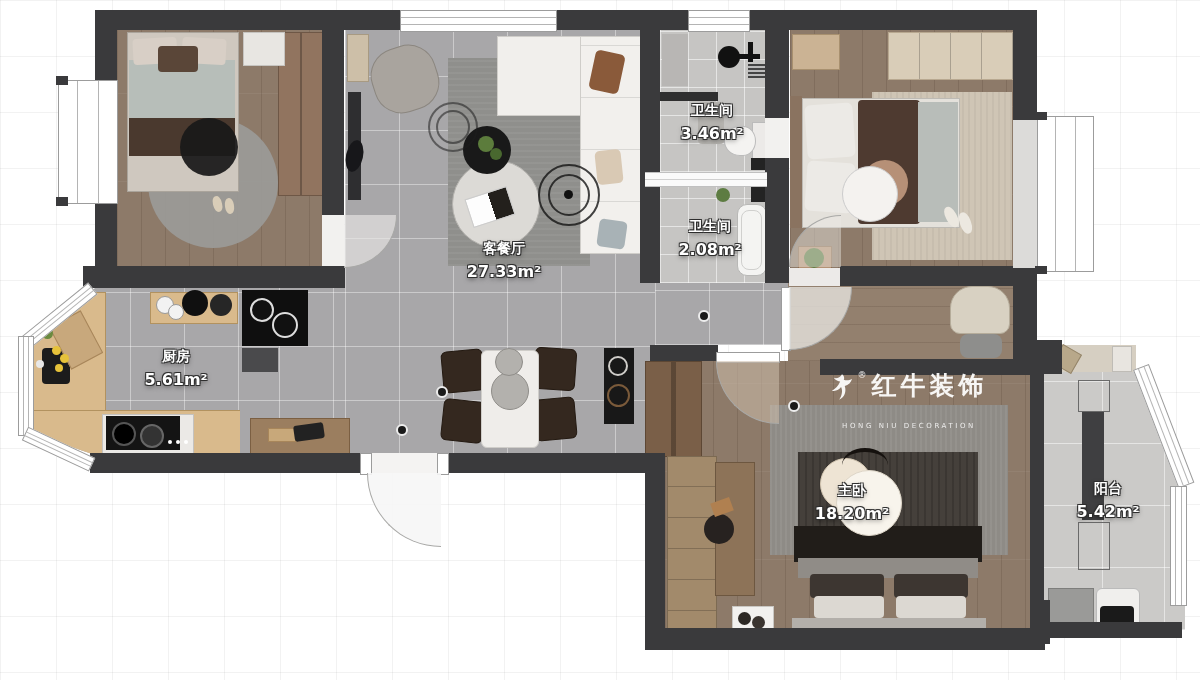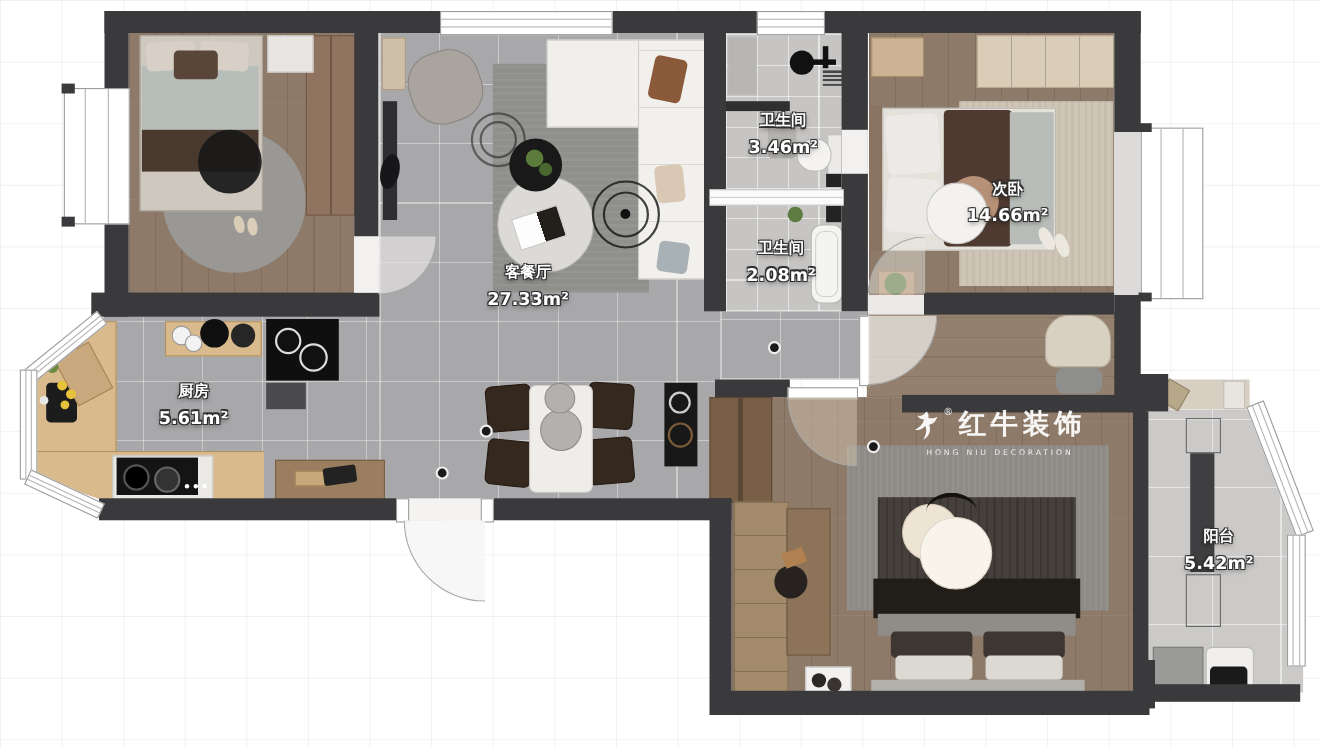--- a/index.html
+++ b/index.html
@@ -38,21 +38,21 @@
     text-shadow:-1px -1px 0 rgba(45,45,45,.95),1px -1px 0 rgba(45,45,45,.95),
                 -1px 1px 0 rgba(45,45,45,.95),1px 1px 0 rgba(45,45,45,.95),0 2px 5px rgba(0,0,0,.55);}
   .lbl .nm{font-size:14px;}
   .lbl .ar{font-size:16px;}
   .ring{position:absolute;border-radius:50%;background:transparent;}
   .dotmark{position:absolute;width:8px;height:8px;border-radius:50%;background:#1a1a1a;border:2px solid #ededed;}
   .wm{position:absolute;z-index:45;color:rgba(255,255,255,.93);display:flex;flex-direction:column;align-items:center;}
   .wm-row{display:flex;align-items:flex-start;gap:5px;}
   .wm-name{font-size:25px;font-weight:700;letter-spacing:4px;line-height:1.1;}
   .wm-reg{font-size:9px;margin-top:-2px;}
-  .wm-sub{font-size:7px;letter-spacing:2.6px;margin-top:4px;opacity:.9;}
+  .wm-sub{font-size:7px;letter-spacing:2.6px;margin-top:18px;opacity:.9;}
 </style>
 </head>
 <body>
 
 <div class="plan">
 
   <div class="wood" style="left:117px;top:30px;width:205px;height:240px;"></div>
   <div class="tile" style="left:345px;top:30px;width:310px;height:425px;"></div>
   <div class="tile" style="left:117px;top:288px;width:228px;height:167px;"></div>
   <div class="tile" style="left:655px;top:283px;width:133px;height:62px;"></div>
@@ -257,39 +257,39 @@
   <div class="arcq" style="left:716px;top:361px;width:62px;height:62px;border-radius:0 0 0 100%;border-top:none;border-right:none;background:rgba(205,190,172,.55);z-index:24;"></div>
   <div class="abs" style="left:789px;top:268px;width:51px;height:18px;background:#eceae8;z-index:21;"></div>
   <div class="arcq" style="left:789px;top:215px;width:51px;height:51px;border-radius:100% 0 0 0;border-bottom:none;border-right:none;background:rgba(235,233,228,.45);z-index:24;"></div>
   <div class="abs" style="left:765px;top:118px;width:24px;height:40px;background:#f2f1ef;z-index:21;"></div>
 
   <div class="dotmark" style="left:436px;top:386px;z-index:26;"></div>
   <div class="dotmark" style="left:698px;top:310px;z-index:26;"></div>
   <div class="dotmark" style="left:788px;top:400px;z-index:26;"></div>
   <div class="dotmark" style="left:396px;top:424px;z-index:26;"></div>
 
-  <div class="lbl" style="left:480px;top:238px;">
+  <div class="lbl" style="left:504px;top:238px;">
     <span class="nm">客餐厅</span>
     <span class="ar">27.33m²</span>
   </div>
   <div class="lbl" style="left:712px;top:100px;">
     <span class="nm">卫生间</span>
     <span class="ar">3.46m²</span>
   </div>
   <div class="lbl" style="left:710px;top:216px;">
     <span class="nm">卫生间</span>
     <span class="ar">2.08m²</span>
   </div>
-  <div class="lbl" style="left:916px;top:162px;">
-    <span class="nm">次卧</span>
-    <span class="ar">14.66m²</span>
-  </div>
   <div class="lbl" style="left:176px;top:346px;">
     <span class="nm">厨房</span>
     <span class="ar">5.61m²</span>
+  </div>
+  <div class="lbl" style="left:852px;top:480px;">
+    <span class="nm">主卧</span>
+    <span class="ar">18.20m²</span>
   </div>
   <div class="lbl" style="left:1108px;top:478px;">
     <span class="nm">阳台</span>
     <span class="ar">5.42m²</span>
   </div>
 
   <div class="wm" style="left:824px;top:372px;width:170px;">
     <div class="wm-row">
       <span style="display:inline-block;width:22px;height:32px;">
         <svg viewBox="0 0 24 30" width="22" height="30" aria-hidden="true">

